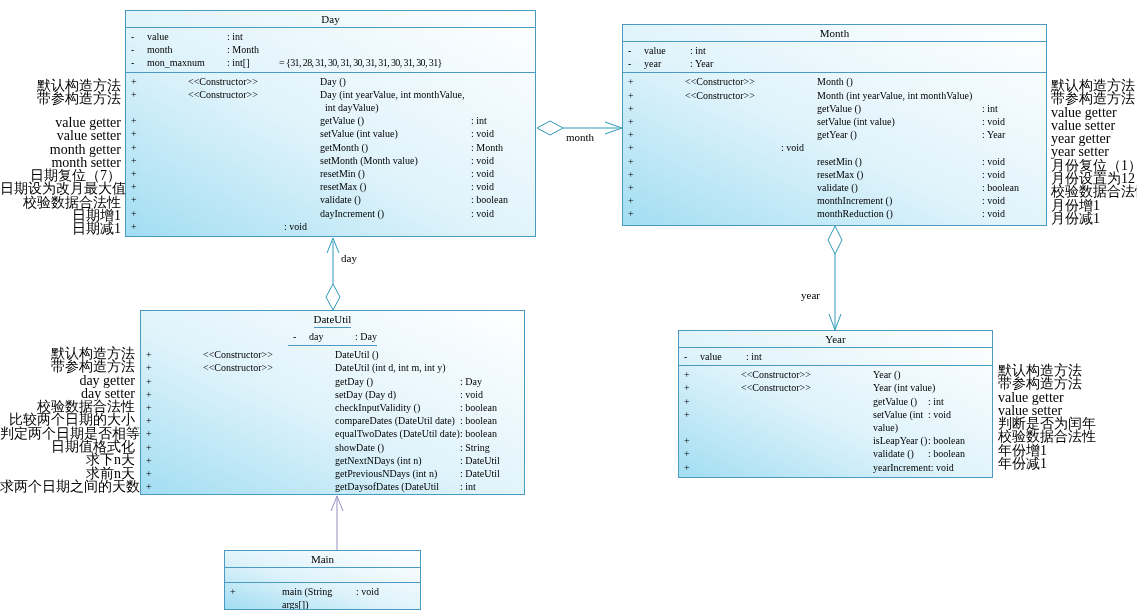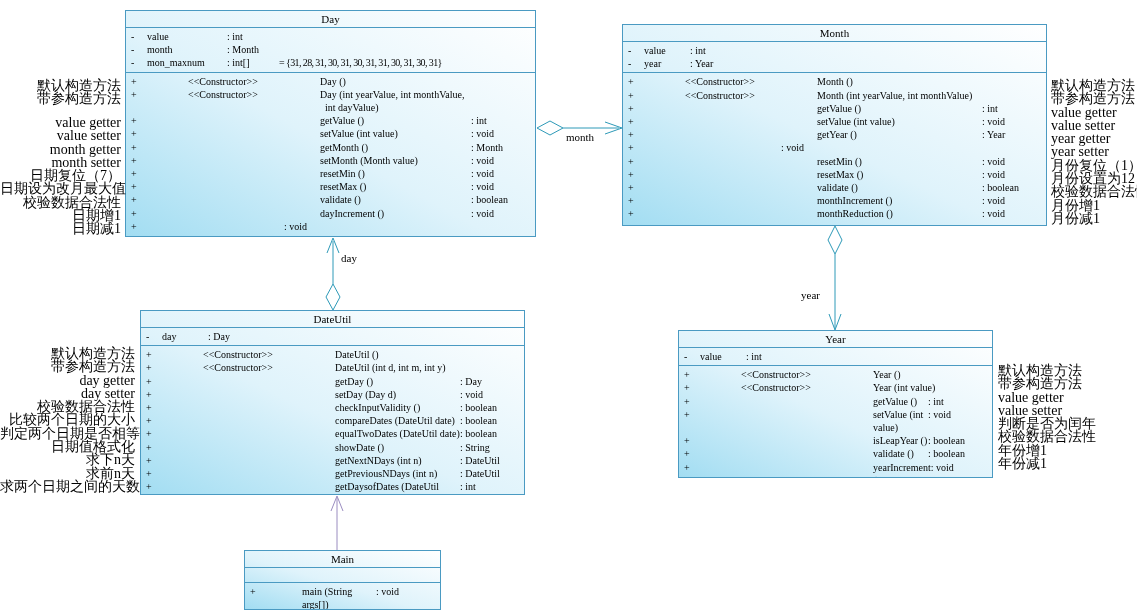--- a/index.html
+++ b/index.html
@@ -231,21 +231,21 @@
         </div>
         <div class="row">
           <span class="vis">+</span>
           <span class="stereo"></span>
           <span class="sig">monthReduction ()</span>
           <span class="rtype">: void</span>
         </div>
       </div>
   </div>
 
-  <div class="class-box narrow" style="left:140px;top:310px;width:385px;height:185px;">
+  <div class="class-box narrow" style="left:140px;top:310px;width:385px;height:185px;align-items:center;">
     <div class="class-title">DateUtil</div>
     <div class="compartment attrs">
         <div class="row">
           <span class="vis">-</span>
           <span class="aname">day</span>
           <span class="atype">: Day</span>
         </div>
       </div>
     <div class="compartment methods">
         <div class="row">
@@ -367,21 +367,21 @@
         </div>
         <div class="row">
           <span class="vis">+</span>
           <span class="stereo"></span>
           <span class="sig">yearReduction ()</span>
           <span class="rtype">: void</span>
         </div>
       </div>
   </div>
 
-  <div class="class-box narrow no-stereo" style="left:244px;top:550px;width:197px;height:60px;">
+  <div class="class-box narrow no-stereo" style="left:224px;top:550px;width:197px;height:60px;">
     <div class="class-title">Main</div>
     <div class="compartment attrs"></div>
     <div class="compartment methods">
         <div class="row">
           <span class="vis">+</span>
           <span class="sig">main (String args[])</span>
           <span class="rtype">: void</span>
         </div>
       </div>
   </div>

